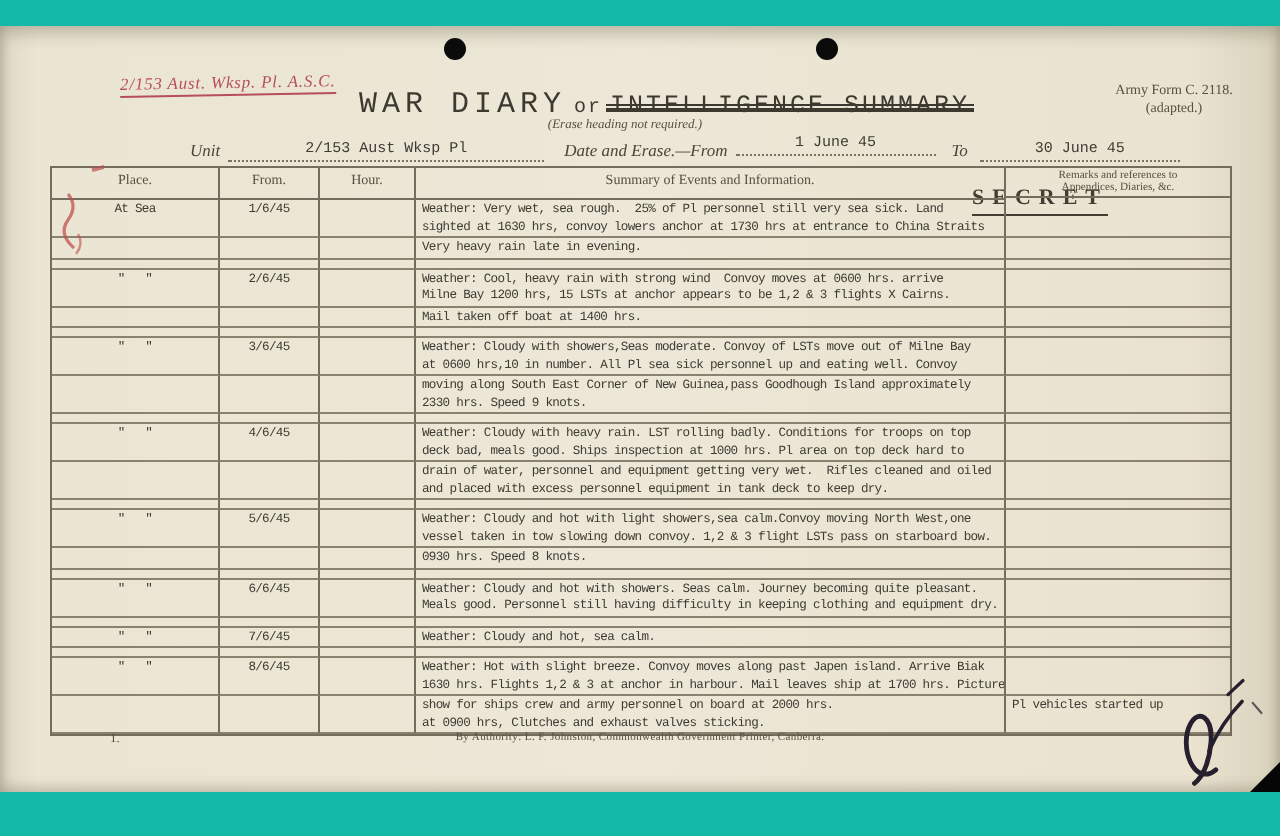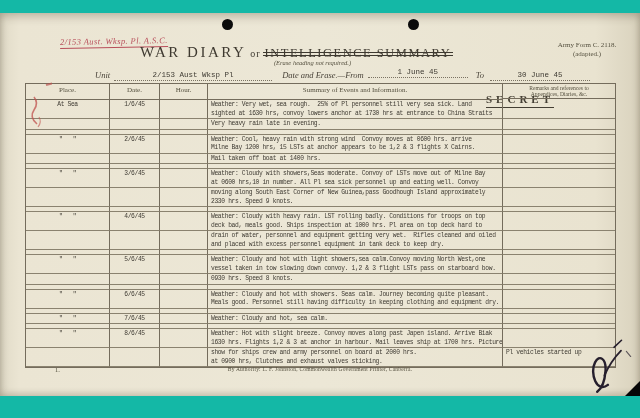--- a/index.html
+++ b/index.html
@@ -11,21 +11,21 @@
          box-shadow:inset 0 4px 8px rgba(60,50,30,.25), inset 0 -3px 6px rgba(60,50,30,.18);}
   .corner-cut{position:absolute;right:0;bottom:0;width:0;height:0;
          border-left:15px solid transparent;border-bottom:15px solid #060606;}
   .punch{position:absolute;top:6px;width:11px;height:11px;border-radius:50%;background:#0b0b0b;}
   .punch.p1{left:222px;} .punch.p2{left:408px;}
 
   
   .annotation{position:absolute;left:60px;top:23px;color:#b84e5a;
         font-style:italic;font-size:8.5px;letter-spacing:.4px;
         border-bottom:1px solid #b84e5a;padding-bottom:1px;transform:rotate(-1deg);}
-  .titleblock{position:absolute;left:140px;top:30px;width:345px;text-align:left;color:#3e3930;white-space:nowrap;}
+  .titleblock{position:absolute;left:140px;top:30px;width:345px;text-align:right;color:#3e3930;white-space:nowrap;font-family:Liberation Mono, monospace;}
   .title-main{font-size:15px;letter-spacing:2.5px;}
   .title-or{font-size:10px;letter-spacing:1px;padding:0 4px;}
   .title-struck{font-size:12.5px;letter-spacing:1.5px;position:relative;display:inline-block;}
   .title-struck::before,.title-struck::after{content:"";position:absolute;left:-2px;right:-2px;height:1.2px;background:#3e3930;}
   .title-struck::before{top:42%;} .title-struck::after{top:60%;}
   .erase-note{position:absolute;left:140px;top:46px;width:345px;text-align:center;
         font-style:italic;font-size:6.5px;color:#55503f;}
   .secret{position:absolute;left:486px;top:40px;font-size:11px;font-weight:bold;color:#433e33;
         letter-spacing:4px;border-bottom:1px solid #433e33;padding-bottom:1.5px;margin-top:40px;}
   .armyform{position:absolute;left:541px;top:28px;width:92px;text-align:center;
@@ -99,21 +99,21 @@
       <span class="fill unitv">2/153 Aust Wksp Pl</span>
       <span class="lbl">Date and Erase.—From</span>
       <span class="fill fromv">1 June 45</span>
       <span class="lbl">To</span>
       <span class="fill tov">30 June 45</span>
     </div>
 
     <div class="diary">
       <div class="row hdr-row">
         <div class="cell hdr">Place.</div>
-        <div class="cell hdr">Date.</div>
+        <div class="cell hdr">From.</div>
         <div class="cell hdr">Hour.</div>
         <div class="cell hdr">Summary of Events and Information.</div>
         <div class="cell hdr hdr-remarks">
           <div>Remarks and references to</div>
           <div>Appendices, Diaries, &amp;c.</div>
         </div>
       </div>
       <div>
           <div class="row block-row">
             <div class="cell place">

